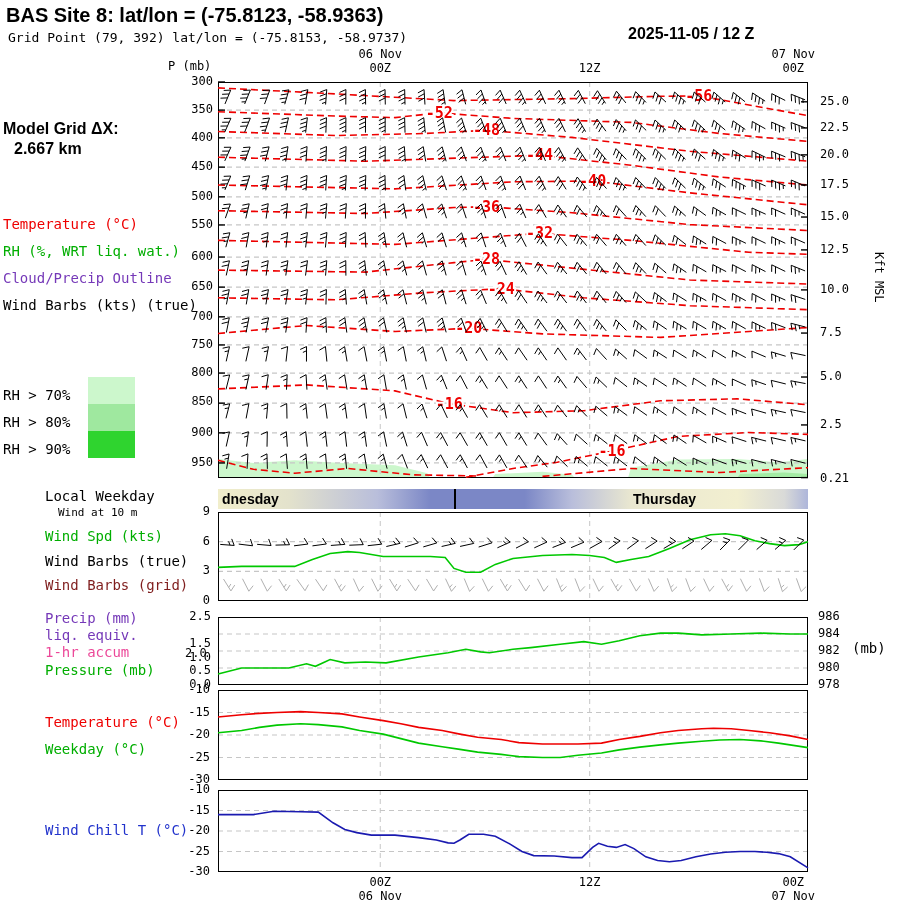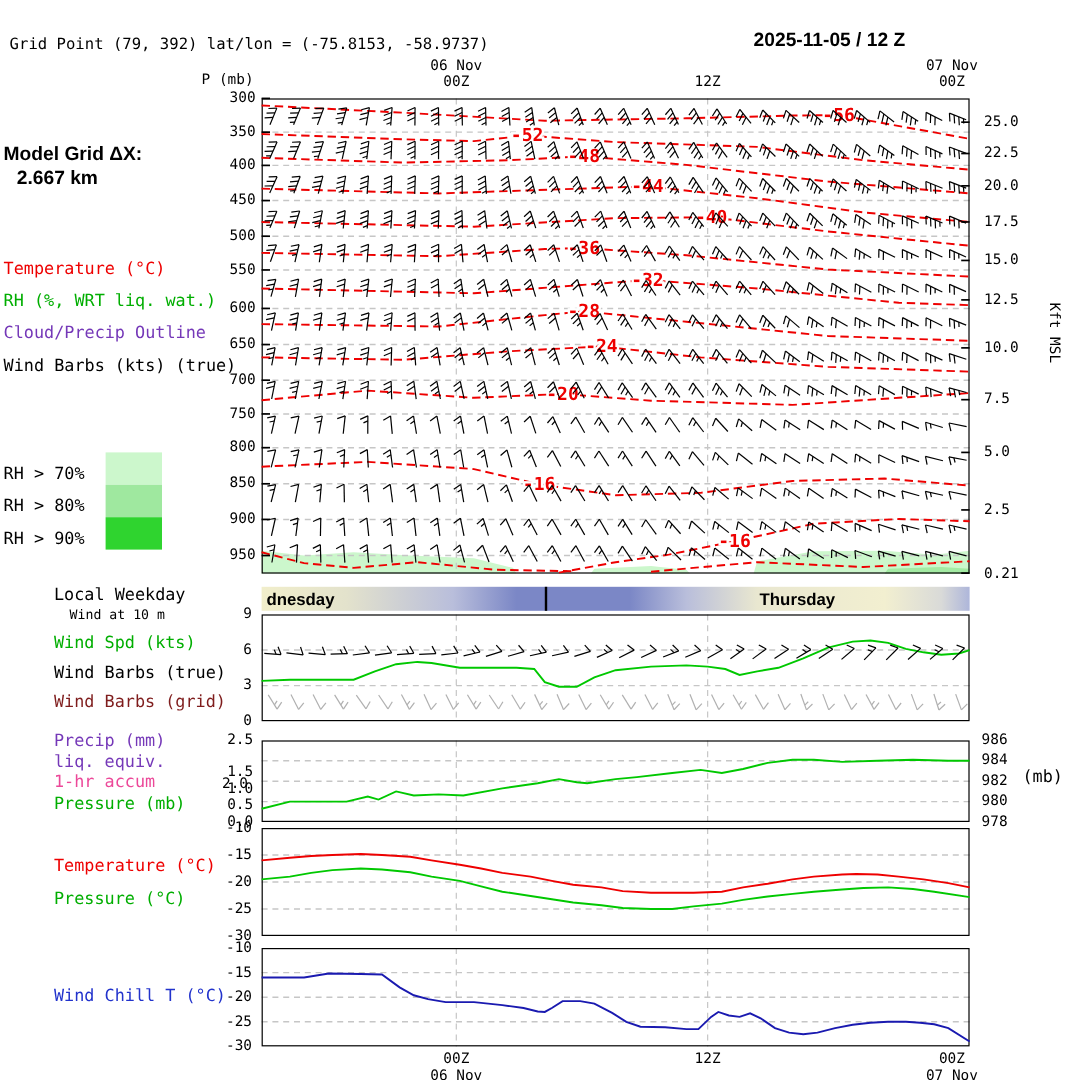--- a/index.html
+++ b/index.html
@@ -15,20 +15,21 @@
   .swatch{position:absolute;left:88px;width:47px;height:27px;}
   .band-text{font-size:14px;font-weight:bold;font-family:"Liberation Sans",sans-serif;}
   svg{position:absolute;overflow:visible;}
   .vert{writing-mode:vertical-rl;transform:none;font-size:12px;}
 </style>
 </head>
 <body>
 
 <div id="page">
 
+  <div class="abs sans title" style="left:6px;top:4px;">BAS Site 8:  lat/lon = (-75.8123, -58.9363)</div>
   <div class="abs subtitle" style="left:8px;top:30px;">Grid Point (79, 392) lat/lon = (-75.8153, -58.9737)</div>
   <div class="abs sans cycle" style="left:628px;top:24px;">2025-11-05 / 12  Z</div>
 
   <div class="abs sans" style="left:3px;top:120px;font-size:16px;font-weight:bold;">Model Grid ΔX:</div>
   <div class="abs sans" style="left:14px;top:140px;font-size:16px;font-weight:bold;">2.667 km</div>
   <div class="abs sblabel" style="left:3px;top:216px;color:#ee0000;">Temperature (°C)</div>
   <div class="abs sblabel" style="left:3px;top:243px;color:#00ae00;">RH (%, WRT liq. wat.)</div>
   <div class="abs sblabel" style="left:3px;top:270px;color:#7538b8;">Cloud/Precip Outline</div>
   <div class="abs sblabel" style="left:3px;top:297px;color:#000;">Wind Barbs (kts) (true)</div>
 
@@ -42,21 +43,21 @@
   <div class="abs sblabel" style="left:45px;top:488px;">Local Weekday</div>
   <div class="abs" style="left:18px;top:506px;font-size:11px;margin-left:40px;">Wind at 10 m</div>
   <div class="abs sblabel" style="left:45px;top:528px;color:#00ae00;">Wind Spd (kts)</div>
   <div class="abs sblabel" style="left:45px;top:553px;">Wind Barbs (true)</div>
   <div class="abs sblabel" style="left:45px;top:577px;color:#7f1d1d;">Wind Barbs (grid)</div>
   <div class="abs sblabel" style="left:45px;top:610px;color:#7538b8;">Precip (mm)</div>
   <div class="abs sblabel" style="left:45px;top:627px;color:#7538b8;">liq. equiv.</div>
   <div class="abs sblabel" style="left:45px;top:644px;color:#ec4899;">1-hr accum</div>
   <div class="abs sblabel" style="left:45px;top:662px;color:#00ae00;">Pressure (mb)</div>
   <div class="abs sblabel" style="left:45px;top:714px;color:#ee0000;">Temperature (°C)</div>
-  <div class="abs sblabel" style="left:45px;top:741px;color:#00ae00;">Pressure (°C)</div>
+  <div class="abs sblabel" style="left:45px;top:741px;color:#00ae00;">Weekday (°C)</div>
   <div class="abs sblabel" style="left:45px;top:822px;color:#2233cc;">Wind Chill T (°C)</div>
 
   <div class="abs axlab" style="left:168px;top:60px;">P (mb)</div>
   <div class="abs axlab vert" style="left:872px;top:252px;">Kft MSL</div>
   <div class="abs axlab" style="left:852px;top:642px;font-size:14px;">(mb)</div>
 
   <div class="abs" id="weekband" style="left:218px;top:489px;width:590px;height:20px;
               background:linear-gradient(90deg,#f1eecb 0%,#e3e2cc 12%,#b9bedb 27%,#7b87c6 36%,#7b87c6 52%,#b9bedb 60%,#e9e7d0 70%,#f2efd0 88%,#d9dad8 96%,#aeb6da 100%);">
     <div class="abs band-text" style="left:4px;top:2px;">dnesday</div>
     <div class="abs band-text" style="left:415px;top:2px;">Thursday</div>
@@ -1768,21 +1769,21 @@
       <div class="abs axlab" style="left: 173px; top: 103.116px; width: 40px; text-align: right; color: rgb(0, 0, 0);">350</div>
       <div class="abs axlab" style="left: 173px; top: 130.836px; width: 40px; text-align: right; color: rgb(0, 0, 0);">400</div>
       <div class="abs axlab" style="left: 173px; top: 160.14px; width: 40px; text-align: right; color: rgb(0, 0, 0);">450</div>
       <div class="abs axlab" style="left: 173px; top: 189.84px; width: 40px; text-align: right; color: rgb(0, 0, 0);">500</div>
       <div class="abs axlab" style="left: 173px; top: 217.956px; width: 40px; text-align: right; color: rgb(0, 0, 0);">550</div>
       <div class="abs axlab" style="left: 173px; top: 250.032px; width: 40px; text-align: right; color: rgb(0, 0, 0);">600</div>
       <div class="abs axlab" style="left: 173px; top: 280.128px; width: 40px; text-align: right; color: rgb(0, 0, 0);">650</div>
       <div class="abs axlab" style="left: 173px; top: 309.828px; width: 40px; text-align: right; color: rgb(0, 0, 0);">700</div>
       <div class="abs axlab" style="left: 173px; top: 337.944px; width: 40px; text-align: right; color: rgb(0, 0, 0);">750</div>
       <div class="abs axlab" style="left: 173px; top: 366.06px; width: 40px; text-align: right; color: rgb(0, 0, 0);">800</div>
-      <div class="abs axlab" style="left: 173px; top: 396.156px; width: 40px; text-align: right; color: rgb(0, 0, 0);">850</div>
+      <div class="abs axlab" style="left: 173px; top: 396.156px; width: 40px; text-align: right; color: rgb(0, 0, 0); font-family: Liberation Mono, monospace;">850</div>
       <div class="abs axlab" style="left: 173px; top: 425.856px; width: 40px; text-align: right; color: rgb(0, 0, 0);">900</div>
       <div class="abs axlab" style="left: 173px; top: 455.952px; width: 40px; text-align: right; color: rgb(0, 0, 0);">950</div>
       <div class="abs axlab" style="left: 820px; top: 94.8px; width: 40px;">25.0</div>
       <div class="abs axlab" style="left: 820px; top: 120.936px; width: 40px;">22.5</div>
       <div class="abs axlab" style="left: 820px; top: 147.864px; width: 40px;">20.0</div>
       <div class="abs axlab" style="left: 820px; top: 177.96px; width: 40px;">17.5</div>
       <div class="abs axlab" style="left: 820px; top: 210.036px; width: 40px;">15.0</div>
       <div class="abs axlab" style="left: 820px; top: 242.904px; width: 40px;">12.5</div>
       <div class="abs axlab" style="left: 820px; top: 282.9px; width: 40px;">10.0</div>
       <div class="abs axlab" style="left: 820px; top: 326.064px; width: 40px;">7.5</div>

